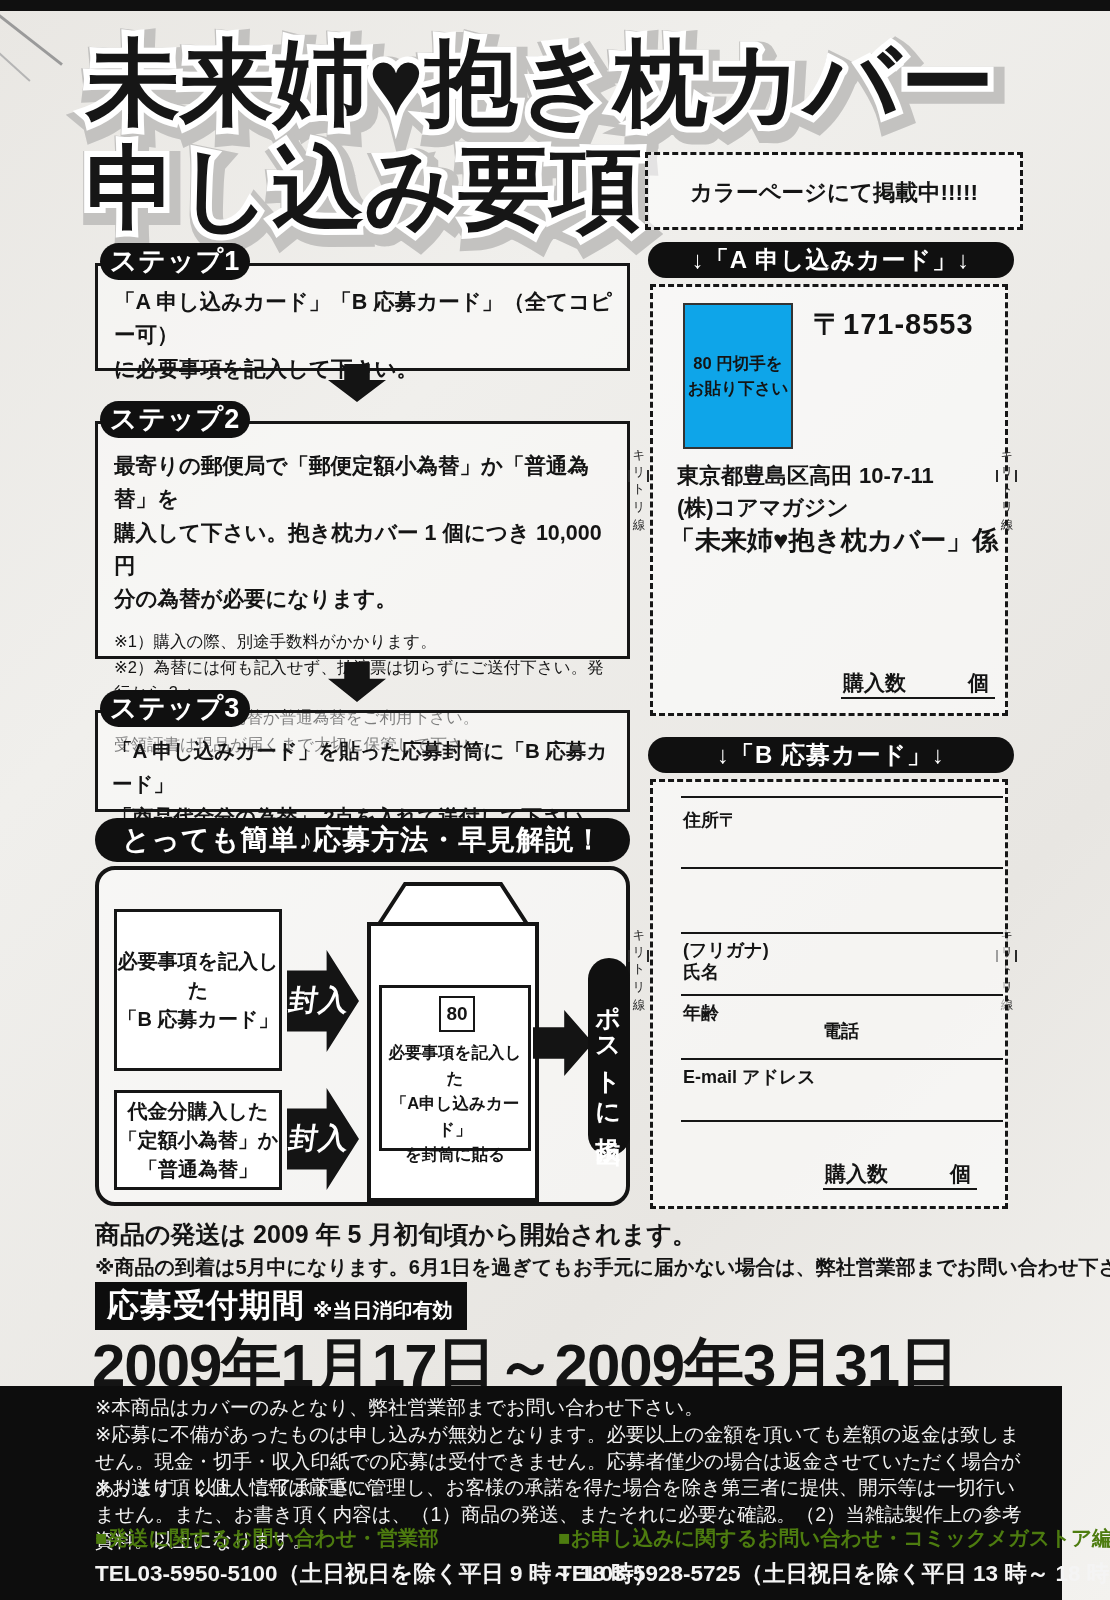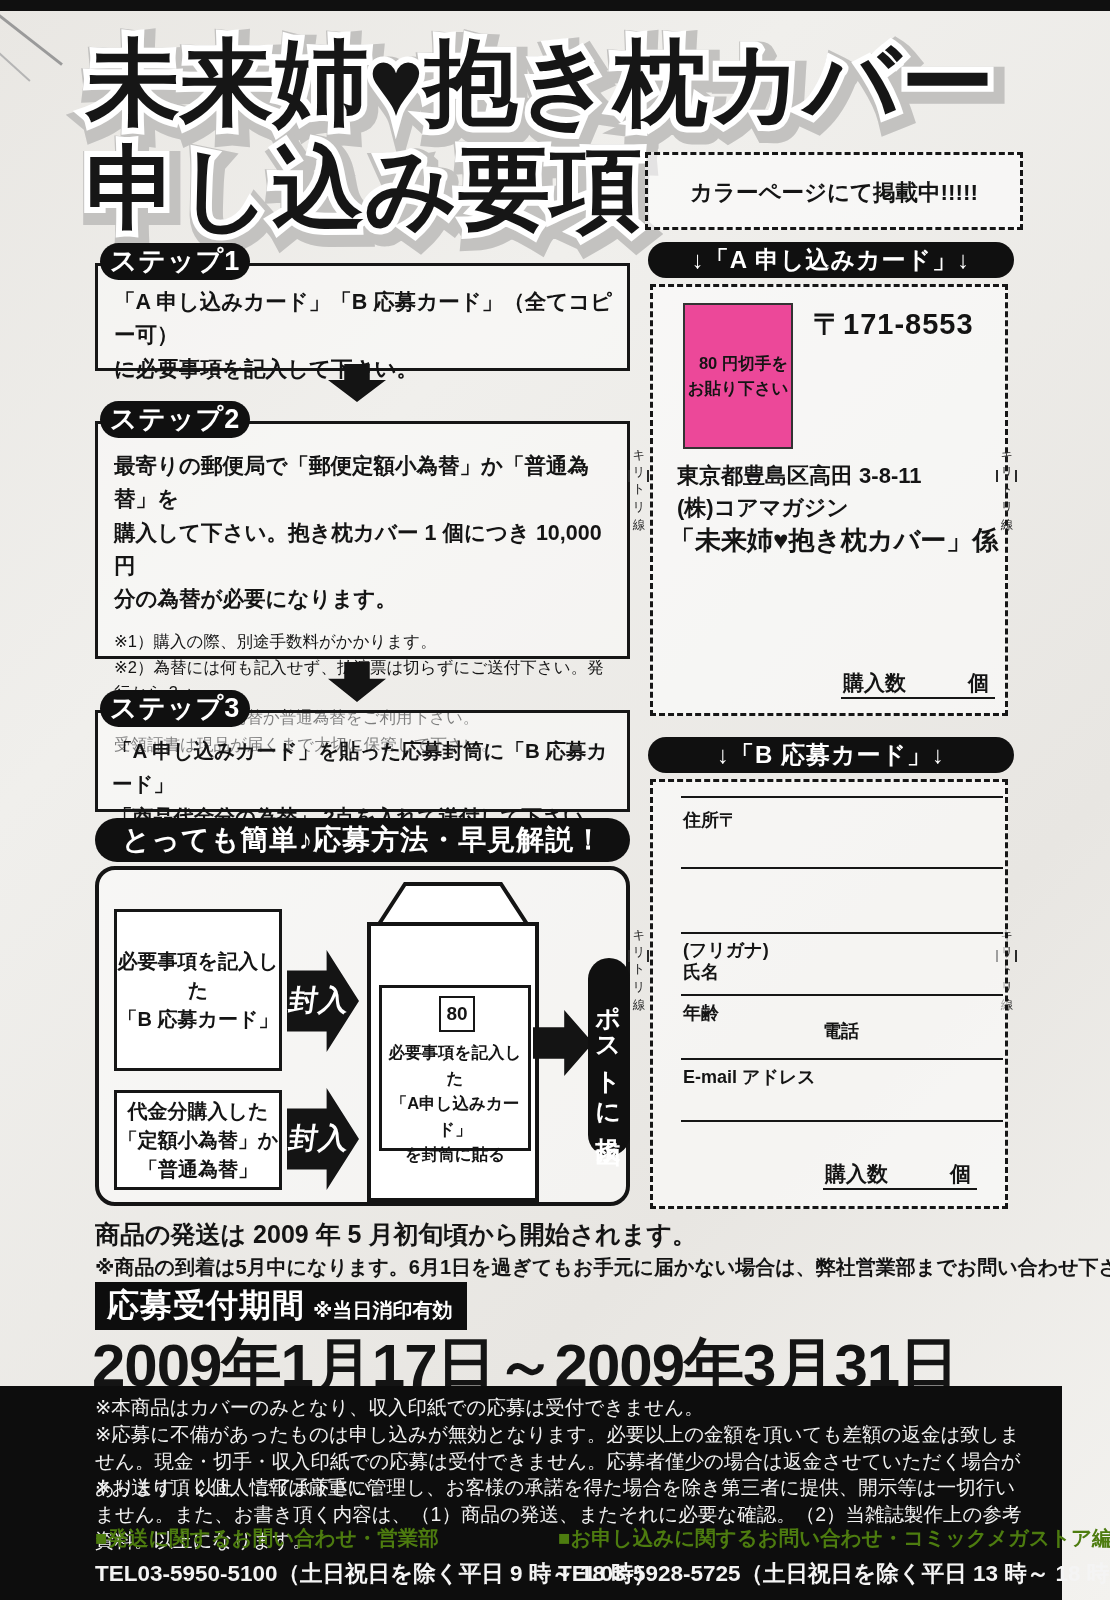--- a/index.html
+++ b/index.html
@@ -133,24 +133,24 @@
     </div>
   </div>
 
   <div class="abs rightarrow" style="left:434px;top:140px;width:60px;height:66px;"></div>
   <div class="abs postpill" style="left:489px;top:88px;width:42px;height:198px;">ポストに投函</div>
 </div>
 
 <div class="abs pill cardhead" style="left:648px;top:242px;width:366px;">↓「A 申し込みカード」↓</div>
 
 <div class="abs dashedbox" style="left:650px;top:284px;width:358px;height:432px;">
-  <div class="abs pre" style="left:30px;top:16px;width:110px;height:146px;border:2.5px solid #333;box-sizing:border-box;display:flex;align-items:center;justify-content:center;text-align:right;font-size:16.5px;font-weight:600;line-height:1.5;background:#ec4899;">80 円切手を
+  <div class="abs pre" style="left:30px;top:16px;width:110px;height:146px;border:2.5px solid #333;box-sizing:border-box;display:flex;align-items:center;justify-content:center;text-align:center;font-size:16.5px;font-weight:600;line-height:1.5;background:#0ea5e9;">80 円切手を
 お貼り下さい</div>
   <div class="abs nowrap" style="left:160px;top:18px;font-size:29px;font-weight:600;letter-spacing:1px;">〒171-8553</div>
-  <div class="abs nowrap" style="left:24px;top:174px;font-size:22px;font-weight:600;">東京都豊島区高田 3-8-11</div>
+  <div class="abs nowrap" style="left:24px;top:174px;font-size:22px;font-weight:600;">東京都豊島区高田 10-7-11</div>
   <div class="abs nowrap" style="left:24px;top:206px;font-size:22px;font-weight:600;">(株)コアマガジン</div>
   <div class="abs nowrap" style="left:16px;top:236px;font-size:26px;font-weight:900;">「未来姉♥抱き枕カバー」係</div>
   <div class="abs" style="right:10px;top:382px;">
     <span class="qty"><span>購入数</span><span class="gap"></span><span>個</span></span>
   </div>
 </div>
 
 <div class="abs kiritori" style="left:628px;top:440px;">キリトリ線</div>
 <div class="abs kiritori" style="left:996px;top:440px;">キリトリ線</div>
 <div class="abs kiritori" style="left:628px;top:920px;">キリトリ線</div>
@@ -179,21 +179,21 @@
 <div class="abs nowrap" style="left:95px;top:1218px;font-size:25px;font-weight:900;">商品の発送は 2009 年 5 月初旬頃から開始されます。</div>
 <div class="abs nowrap" style="left:95px;top:1254px;font-size:20px;font-weight:600;">※商品の到着は5月中になります。6月1日を過ぎてもお手元に届かない場合は、弊社営業部までお問い合わせ下さい。</div>
 
 <div class="abs blackout" style="left:95px;top:1282px;width:372px;height:48px;display:flex;align-items:center;">
   <span style="color:#fff;font-size:32px;font-weight:900;margin-left:12px;letter-spacing:1px;">応募受付期間</span>
   <span style="color:#fff;font-size:20px;font-weight:800;margin-left:8px;margin-top:8px;">※当日消印有効</span>
 </div>
 <div class="abs nowrap" style="left:92px;top:1326px;font-size:60px;font-weight:900;letter-spacing:-1px;">2009年1月17日～2009年3月31日</div>
 
 <div class="abs blackout" style="left:0;top:1386px;width:1062px;height:214px;">
-  <div class="legal" style="position:absolute;left:95px;top:8px;width:930px;">※本商品はカバーのみとなり、収入印紙での応募は受付できません。</div>
+  <div class="legal" style="position:absolute;left:95px;top:8px;width:930px;">※本商品はカバーのみとなり、弊社営業部までお問い合わせ下さい。</div>
   <div class="legal" style="position:absolute;left:95px;top:35px;width:930px;">※応募に不備があったものは申し込みが無効となります。必要以上の金額を頂いても差額の返金は致しません。現金・切手・収入印紙での応募は受付できません。応募者僅少の場合は返金させていただく場合があります。以上、ご了承下さい。</div>
   <div class="legal" style="position:absolute;left:95px;top:88px;width:930px;">※お送り頂く個人情報は厳重に管理し、お客様の承諾を得た場合を除き第三者に提供、開示等は一切行いません。また、お書き頂く内容は、（1）商品の発送、またそれに必要な確認。（2）当雑誌製作上の参考資料。以上になります。</div>
 
   <div class="abs" style="left:95px;top:138px;">
     <div class="contact-title nowrap">■発送に関するお問い合わせ・営業部</div>
     <div class="contact-tel nowrap">TEL03-5950-5100（土日祝日を除く平日 9 時～ 18 時）</div>
   </div>
   <div class="abs" style="left:558px;top:138px;">
     <div class="contact-title nowrap">■お申し込みに関するお問い合わせ・コミックメガストア編集部</div>
     <div class="contact-tel nowrap">TEL03-5928-5725（土日祝日を除く平日 13 時～ 18 時）</div>

